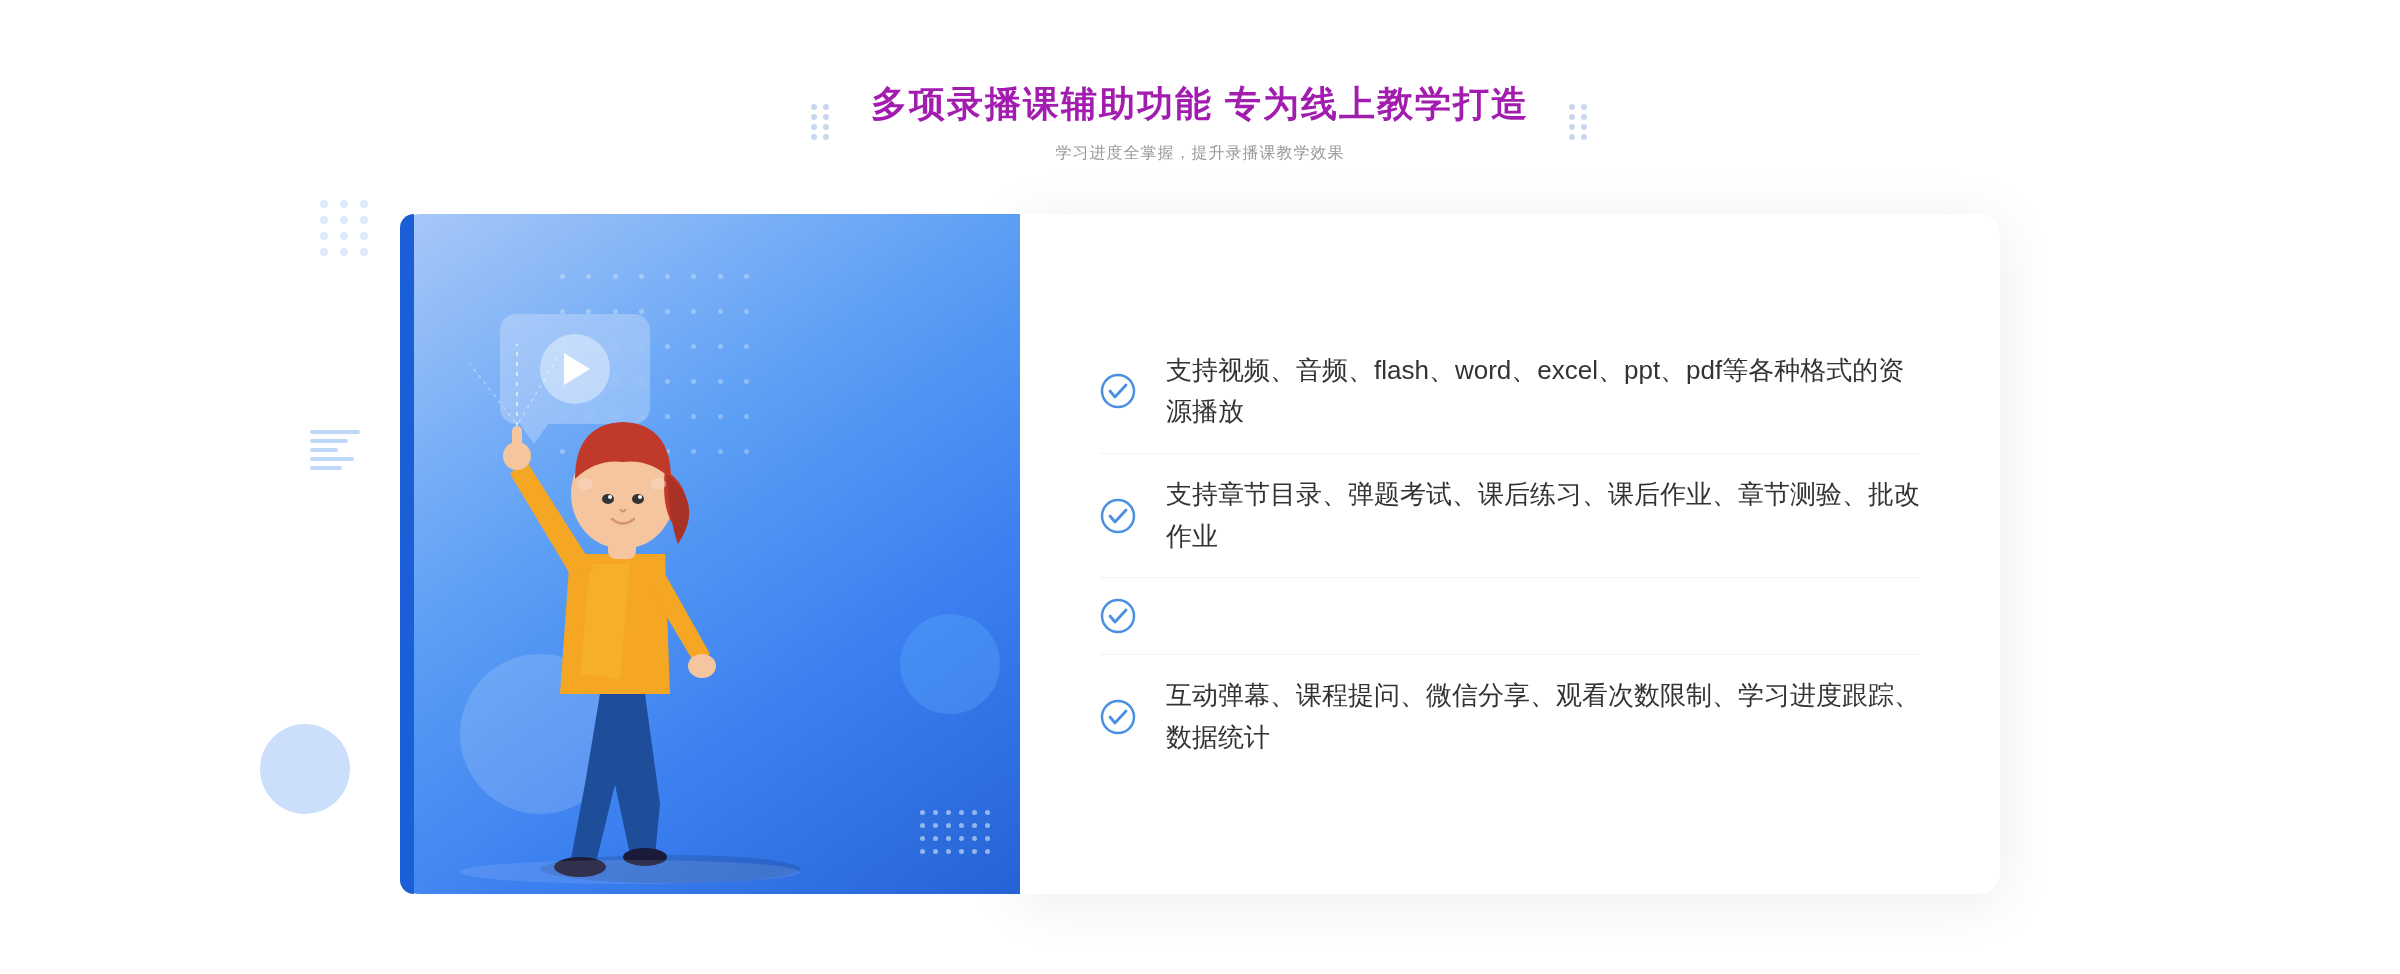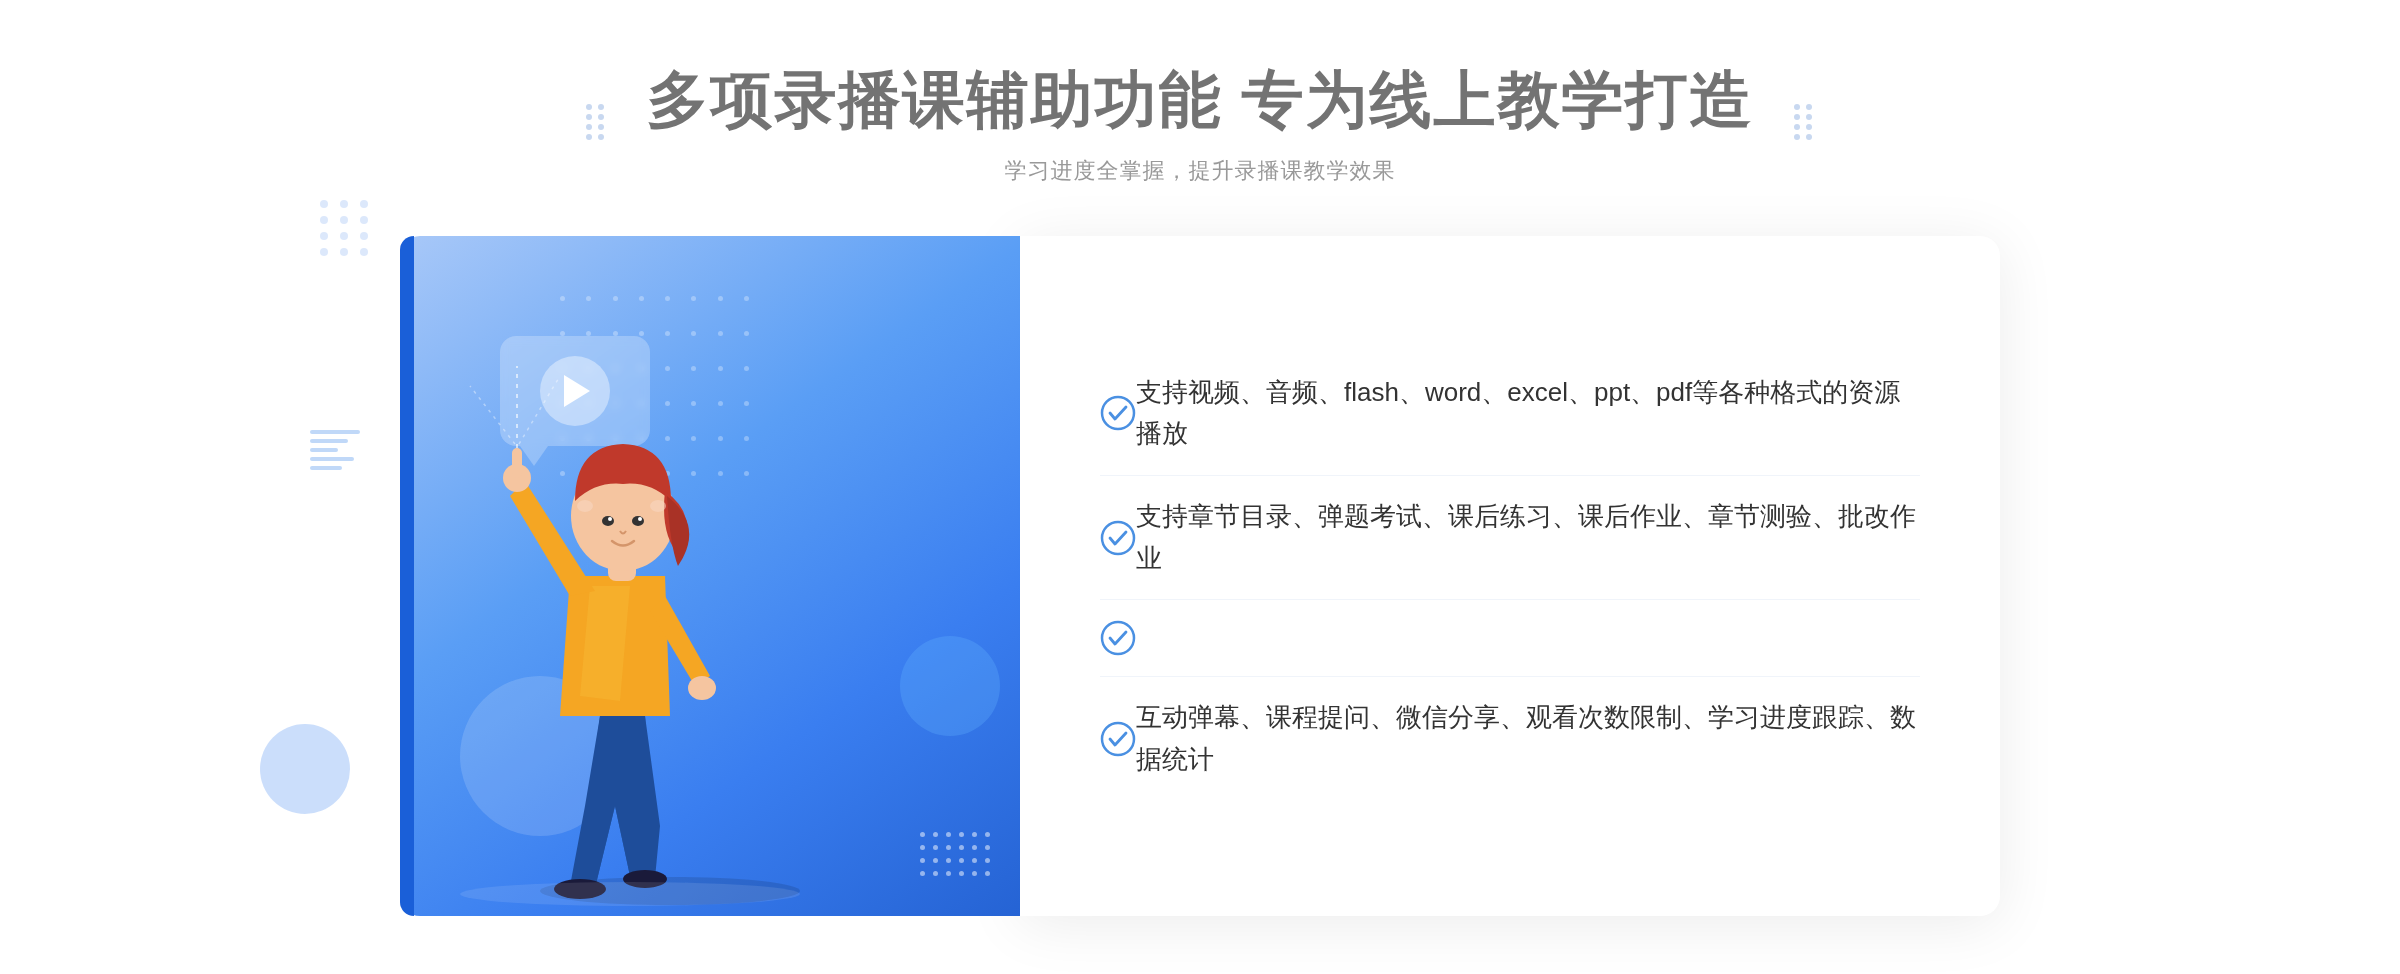--- a/index.html
+++ b/index.html
@@ -44,29 +44,29 @@
     .header-dots-right { right: -60px; }
 
     .dot-grid-item {
       width: 6px;
       height: 6px;
       background: #c8d8f0;
       border-radius: 50%;
     }
 
     .main-title {
-      font-size: 62px;
+      font-size: 36px;
       font-weight: 700;
-      color: #737373;
+      color: #a21caf;
       letter-spacing: 2px;
       margin-bottom: 14px;
     }
 
     .sub-title {
-      font-size: 22px;
+      font-size: 16px;
       color: #999;
       font-weight: 400;
       letter-spacing: 1px;
     }
 
     
     .content-area {
       display: flex;
       align-items: stretch;
       width: 1600px;
@@ -255,20 +255,21 @@
       box-shadow: 0 8px 60px rgba(0,0,0,0.08);
       padding: 60px 80px;
       display: flex;
       flex-direction: column;
       justify-content: space-around;
     }
 
     .feature-item {
       display: flex;
       align-items: center;
+      gap: 30px;
       padding: 20px 0;
       border-bottom: 1px solid #f0f4fa;
     }
     .feature-item:last-child {
       border-bottom: none;
     }
 
     .check-icon {
       width: 36px;
       height: 36px;

